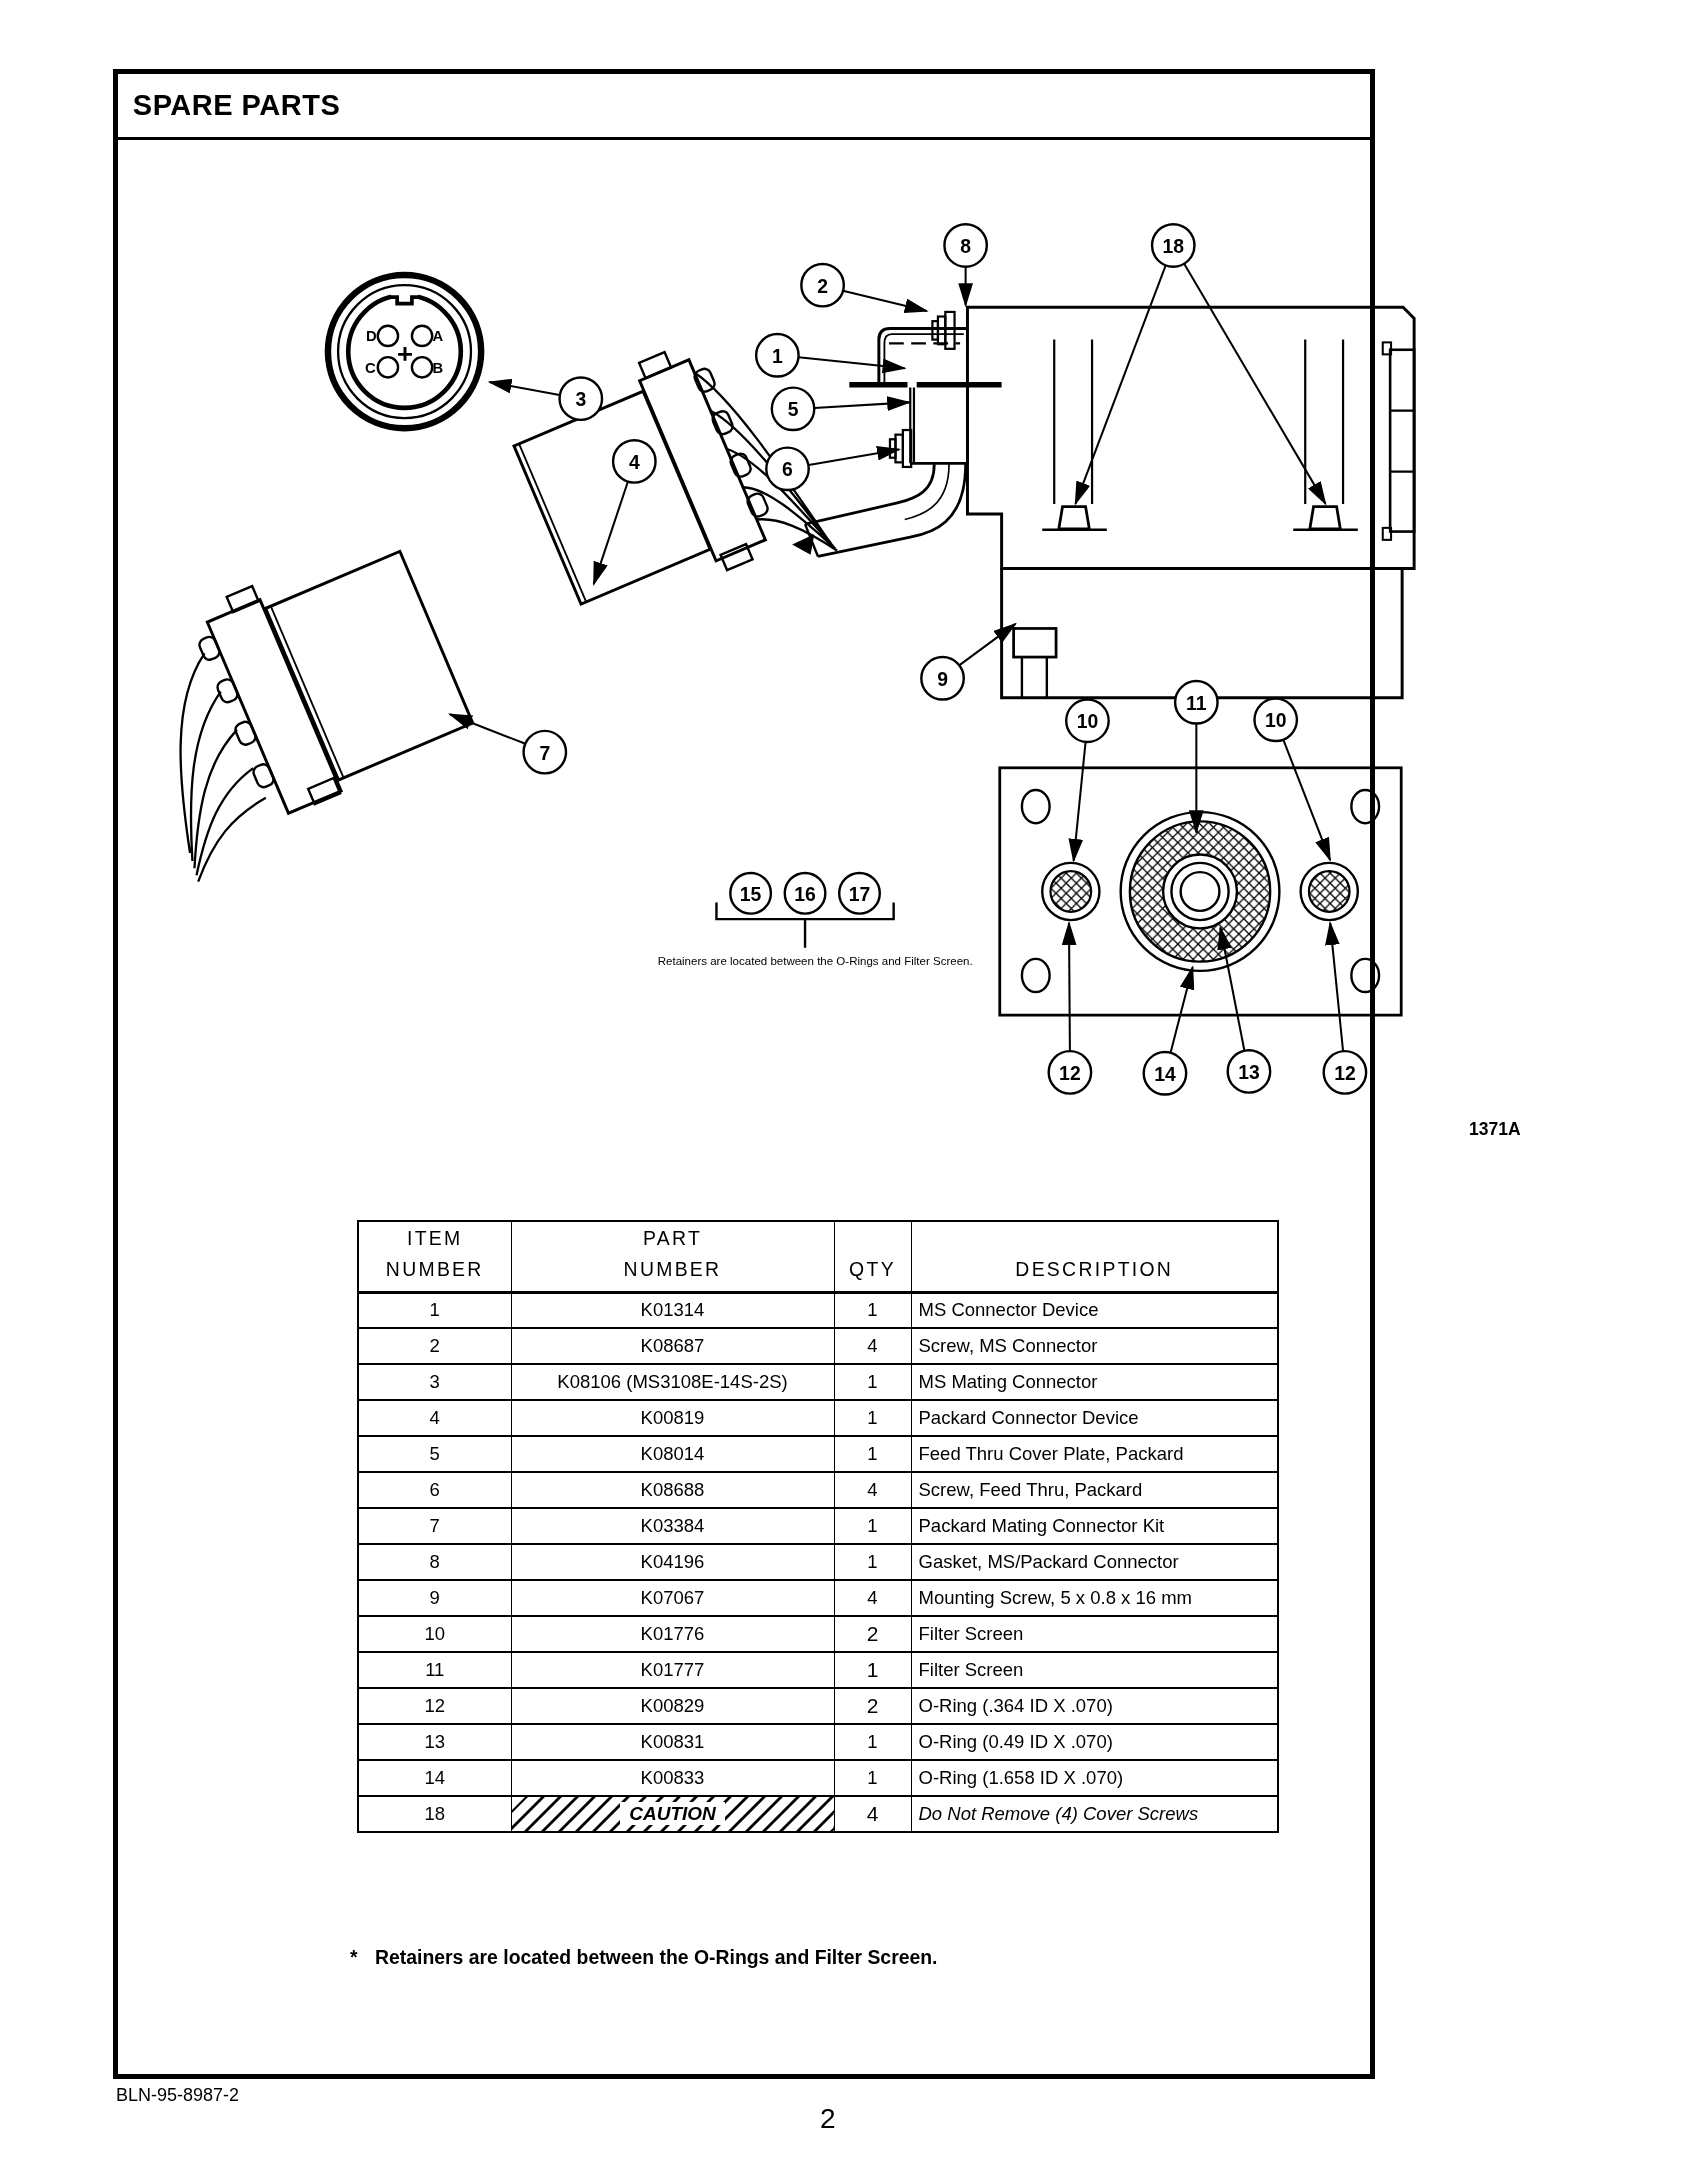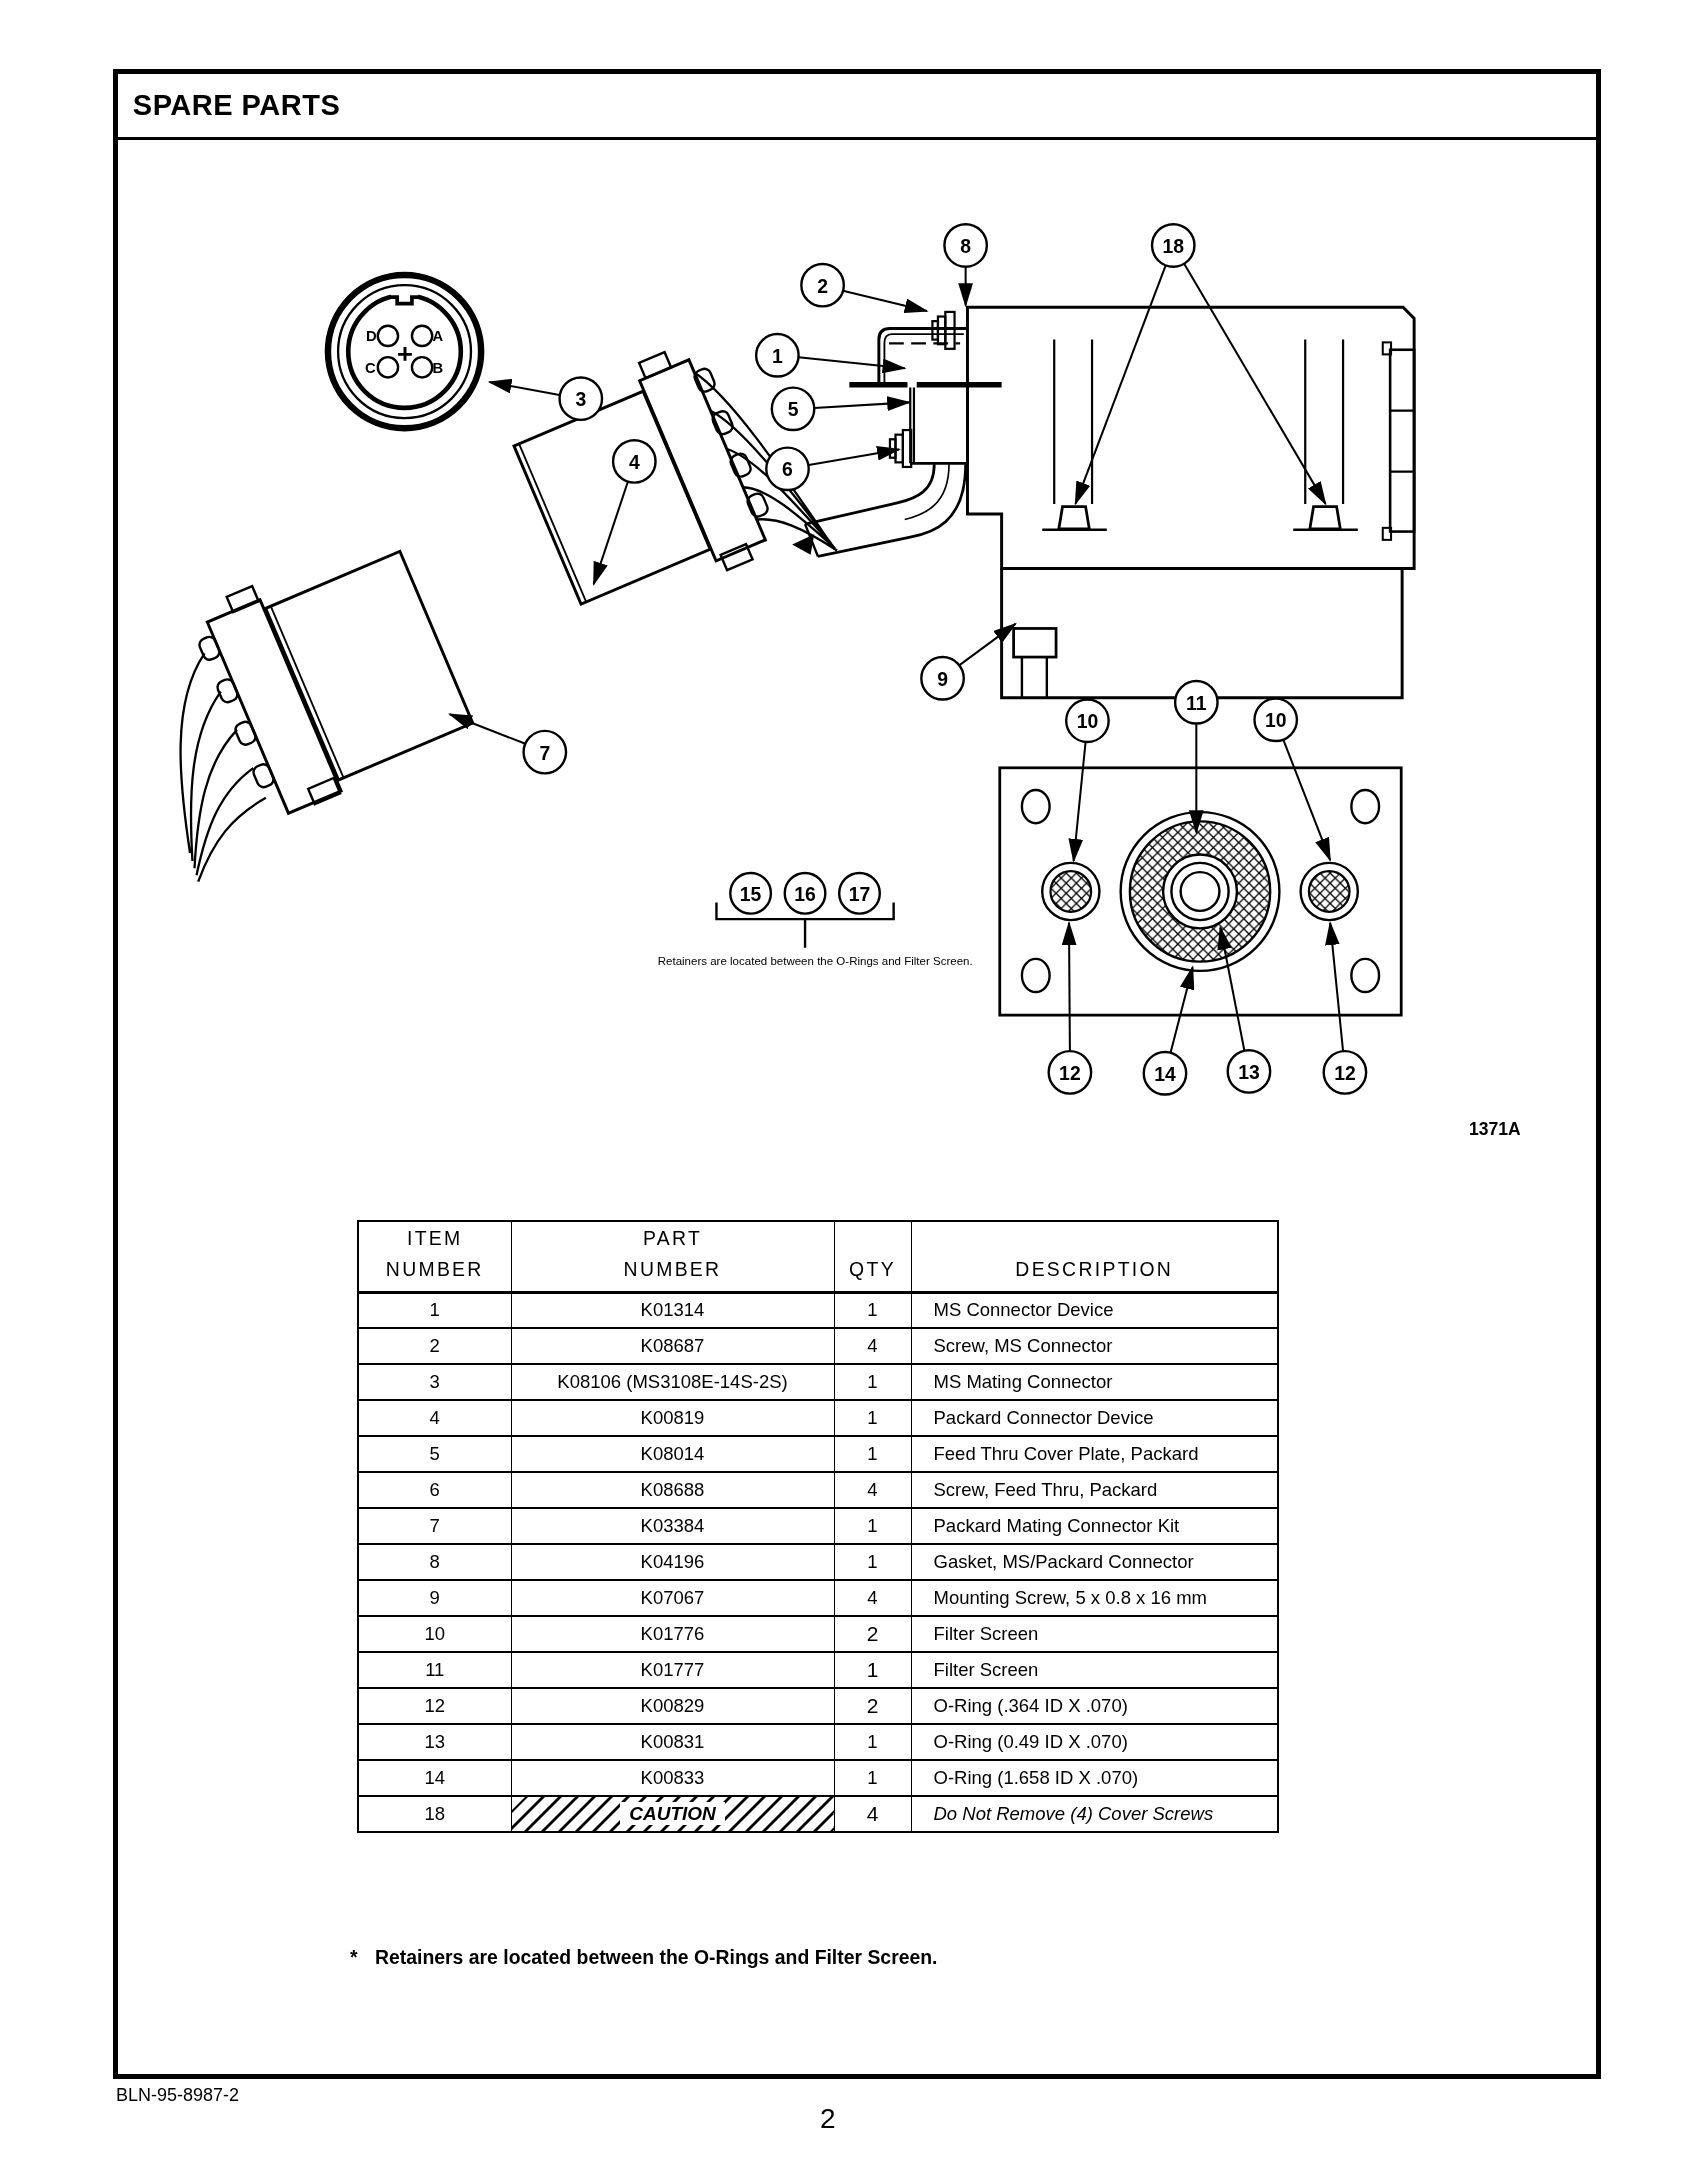--- a/index.html
+++ b/index.html
@@ -4,21 +4,21 @@
 <style>
   * { margin:0; padding:0; box-sizing:border-box; }
   html,body { background:#fff; }
   body {
     width:1683px; height:2177px; position:relative;
     font-family:"Liberation Sans", sans-serif; color:#000;
     overflow:hidden;
   }
   
   .doc-border {
-    position:absolute; left:113px; top:69px; width:1488px; height:2010px;
+    position:absolute; left:113px; top:69px; width:1262px; height:2010px;
     border:5.5px solid #000; background:transparent;
   }
   .header-strip {
     position:absolute; left:0; top:0; width:100%; height:66px;
     border-bottom:3.7px solid #000;
   }
   .page-title {
     position:absolute; left:14.8px; top:14.8px;
     font-size:29px; font-weight:bold; letter-spacing:0.5px;
   }
@@ -41,21 +41,21 @@
   table.parts th {
     border-left:1.8px solid #000; border-right:1.8px solid #000; border-bottom:3.7px solid #000;
     font-size:19.4px; font-weight:normal; letter-spacing:2.3px; text-align:center;
     height:71px; vertical-align:bottom; padding-bottom:5.5px; line-height:31px;
   }
   table.parts td {
     border:1.8px solid #000; border-top:2.8px solid #000; border-bottom:2.8px solid #000;
     font-size:18.5px; height:36px; text-align:center; vertical-align:middle;
     white-space:nowrap; overflow:hidden;
   }
-  table.parts td.desc { text-align:left; padding-left:22px; }
+  table.parts td.desc { text-align:left; padding-left:7px; }
   table.parts td.qty-big { font-size:21px; }
   td.hatch {
     background:repeating-linear-gradient(135deg, #fff 0px, #fff 9.2px, #000 9.2px, #000 12px);
   }
   .caution-label {
     background:#fff; padding:0.9px 9.2px; font-weight:bold; font-style:italic; font-size:19px;
   }
   td.italic { font-style:italic; }
   .footnote {
     position:absolute; left:350px; top:1946px; z-index:4;

